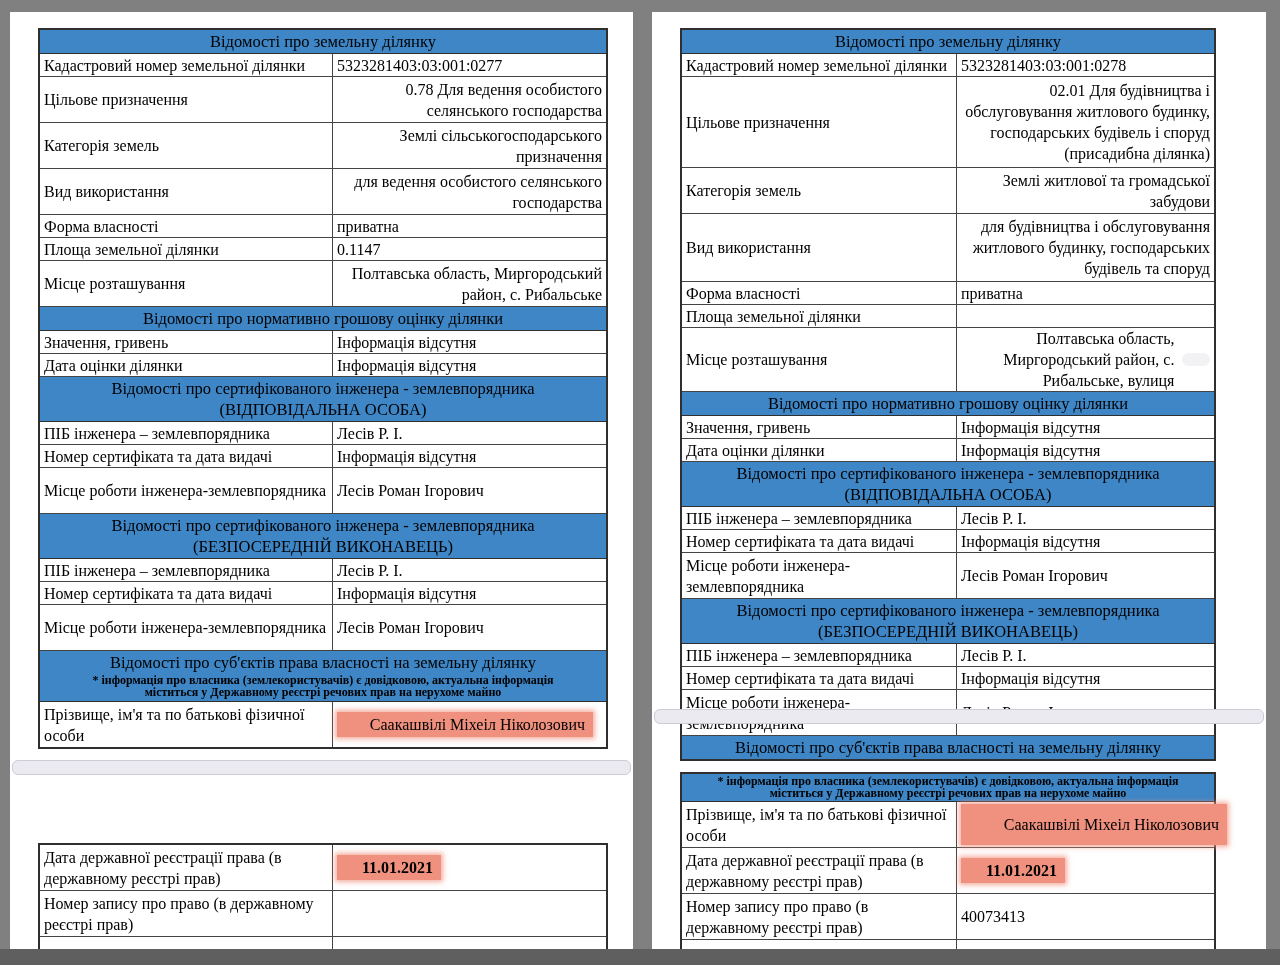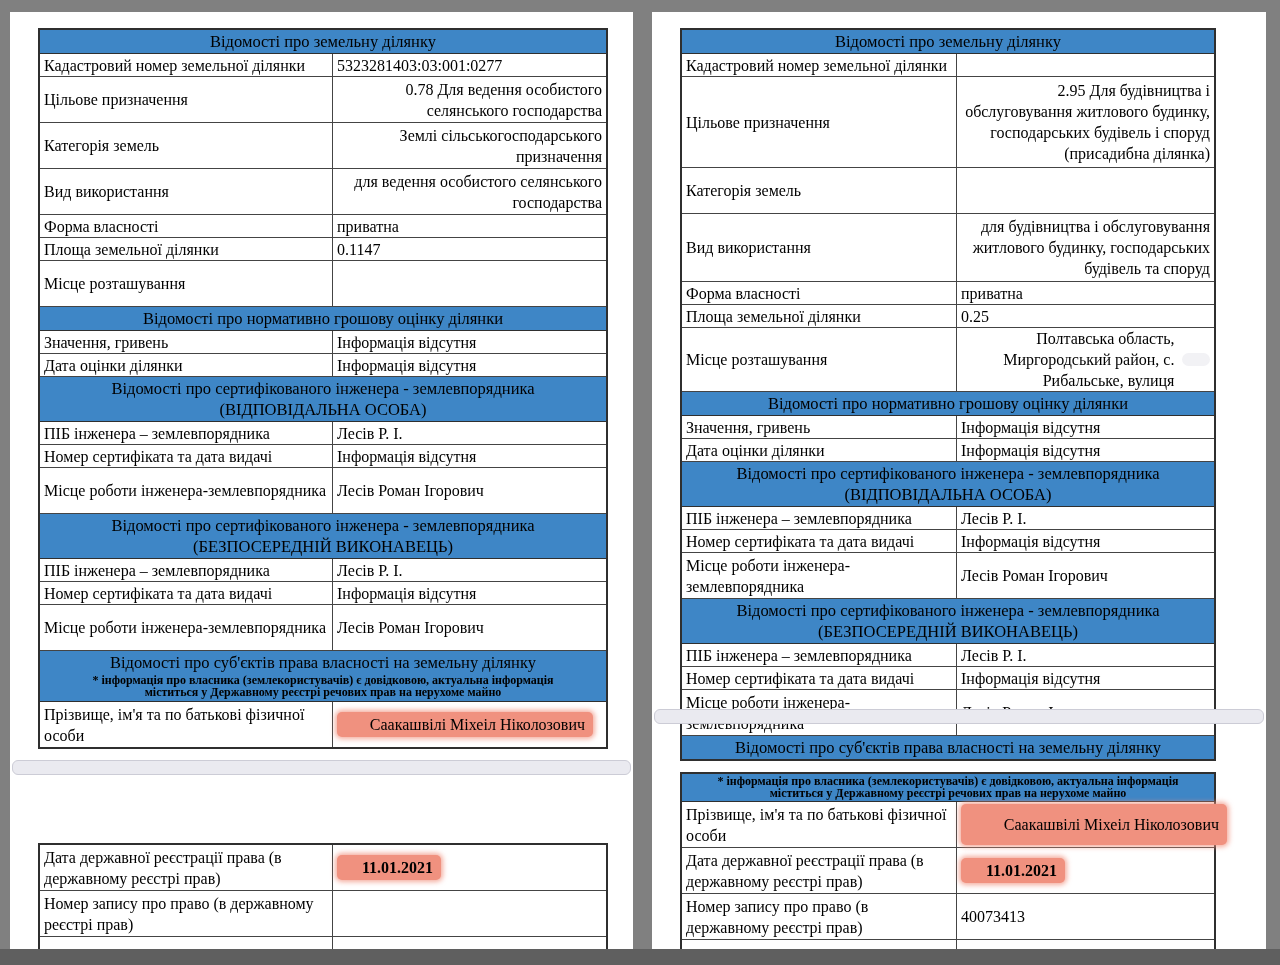--- a/index.html
+++ b/index.html
@@ -49,21 +49,21 @@
   .tbl2-left{position:absolute;top:831px;left:28px;width:566px;margin:0;}
   .tbl2-right{position:absolute;top:760px;left:28px;width:532px;margin:0;}
   .page-gap{
     position:absolute;left:2px;right:2px;height:13px;
     background:var(--page-gap);border:1px solid #CCCCD6;border-radius:6px;
   }
   .gap-left{top:748px;}
   .gap-right{top:697px;}
   .hl{
     background:var(--highlight);
-    border-radius:5px;
+    border-radius:0;
     box-shadow:0 0 5px 2px rgba(240,145,127,0.75);
     padding:2px 8px;
     display:inline-block;
   }
   .hl-name{min-width:240px;}
   .hl-name-tall{min-width:250px;padding:10px 8px;}
   .hl-date{min-width:88px;font-weight:bold;}
   .redaction{
     display:inline-block;width:58px;height:13px;margin-left:8px;
     background:#F2F2F5;border-radius:7px;vertical-align:middle;
@@ -101,20 +101,21 @@
     <div class="tr rh1">
       <div class="td label">Форма власності</div>
       <div class="td value">приватна</div>
     </div>
     <div class="tr rh1">
       <div class="td label">Площа земельної ділянки</div>
       <div class="td value">0.1147</div>
     </div>
     <div class="tr rh2">
       <div class="td label">Місце розташування</div>
+      <div class="td value">Полтавська область, Миргородський район, с. Рибальське</div>
     </div>
     <div class="tr th hh1">
       <div class="th-title">Відомості про нормативно грошову оцінку ділянки</div>
     </div>
     <div class="tr rh1">
       <div class="td label">Значення, гривень</div>
       <div class="td value">Інформація відсутня</div>
     </div>
     <div class="tr rh1">
       <div class="td label">Дата оцінки ділянки</div>
@@ -182,39 +183,40 @@
 </div>
 
 <div class="page page-right">
 
   <div class="doc-table">
     <div class="tr th hh1">
       <div class="th-title">Відомості про земельну ділянку</div>
     </div>
     <div class="tr rh1">
       <div class="td label">Кадастровий номер земельної ділянки</div>
+      <div class="td value">5323281403:03:001:0278</div>
     </div>
     <div class="tr rh4">
       <div class="td label">Цільове призначення</div>
-      <div class="td value">2.95 Для будівництва і обслуговування житлового будинку, господарських будівель і споруд (присадибна ділянка)</div>
+      <div class="td value">02.01 Для будівництва і обслуговування житлового будинку, господарських будівель і споруд (присадибна ділянка)</div>
     </div>
     <div class="tr rh2">
       <div class="td label">Категорія земель</div>
+      <div class="td value">Землі житлової та громадської забудови</div>
     </div>
     <div class="tr rh3">
       <div class="td label">Вид використання</div>
       <div class="td value">для будівництва і обслуговування житлового будинку, господарських будівель та споруд</div>
     </div>
     <div class="tr rh1">
       <div class="td label">Форма власності</div>
       <div class="td value">приватна</div>
     </div>
     <div class="tr rh1">
       <div class="td label">Площа земельної ділянки</div>
-      <div class="td value">0.25</div>
     </div>
     <div class="tr rh2">
       <div class="td label">Місце розташування</div>
       <div class="td value">
         <span>Полтавська область, Миргородський район, с. Рибальське, вулиця</span>
         <span class="redaction"></span>
       </div>
     </div>
     <div class="tr th hh1">
       <div class="th-title">Відомості про нормативно грошову оцінку ділянки</div>

